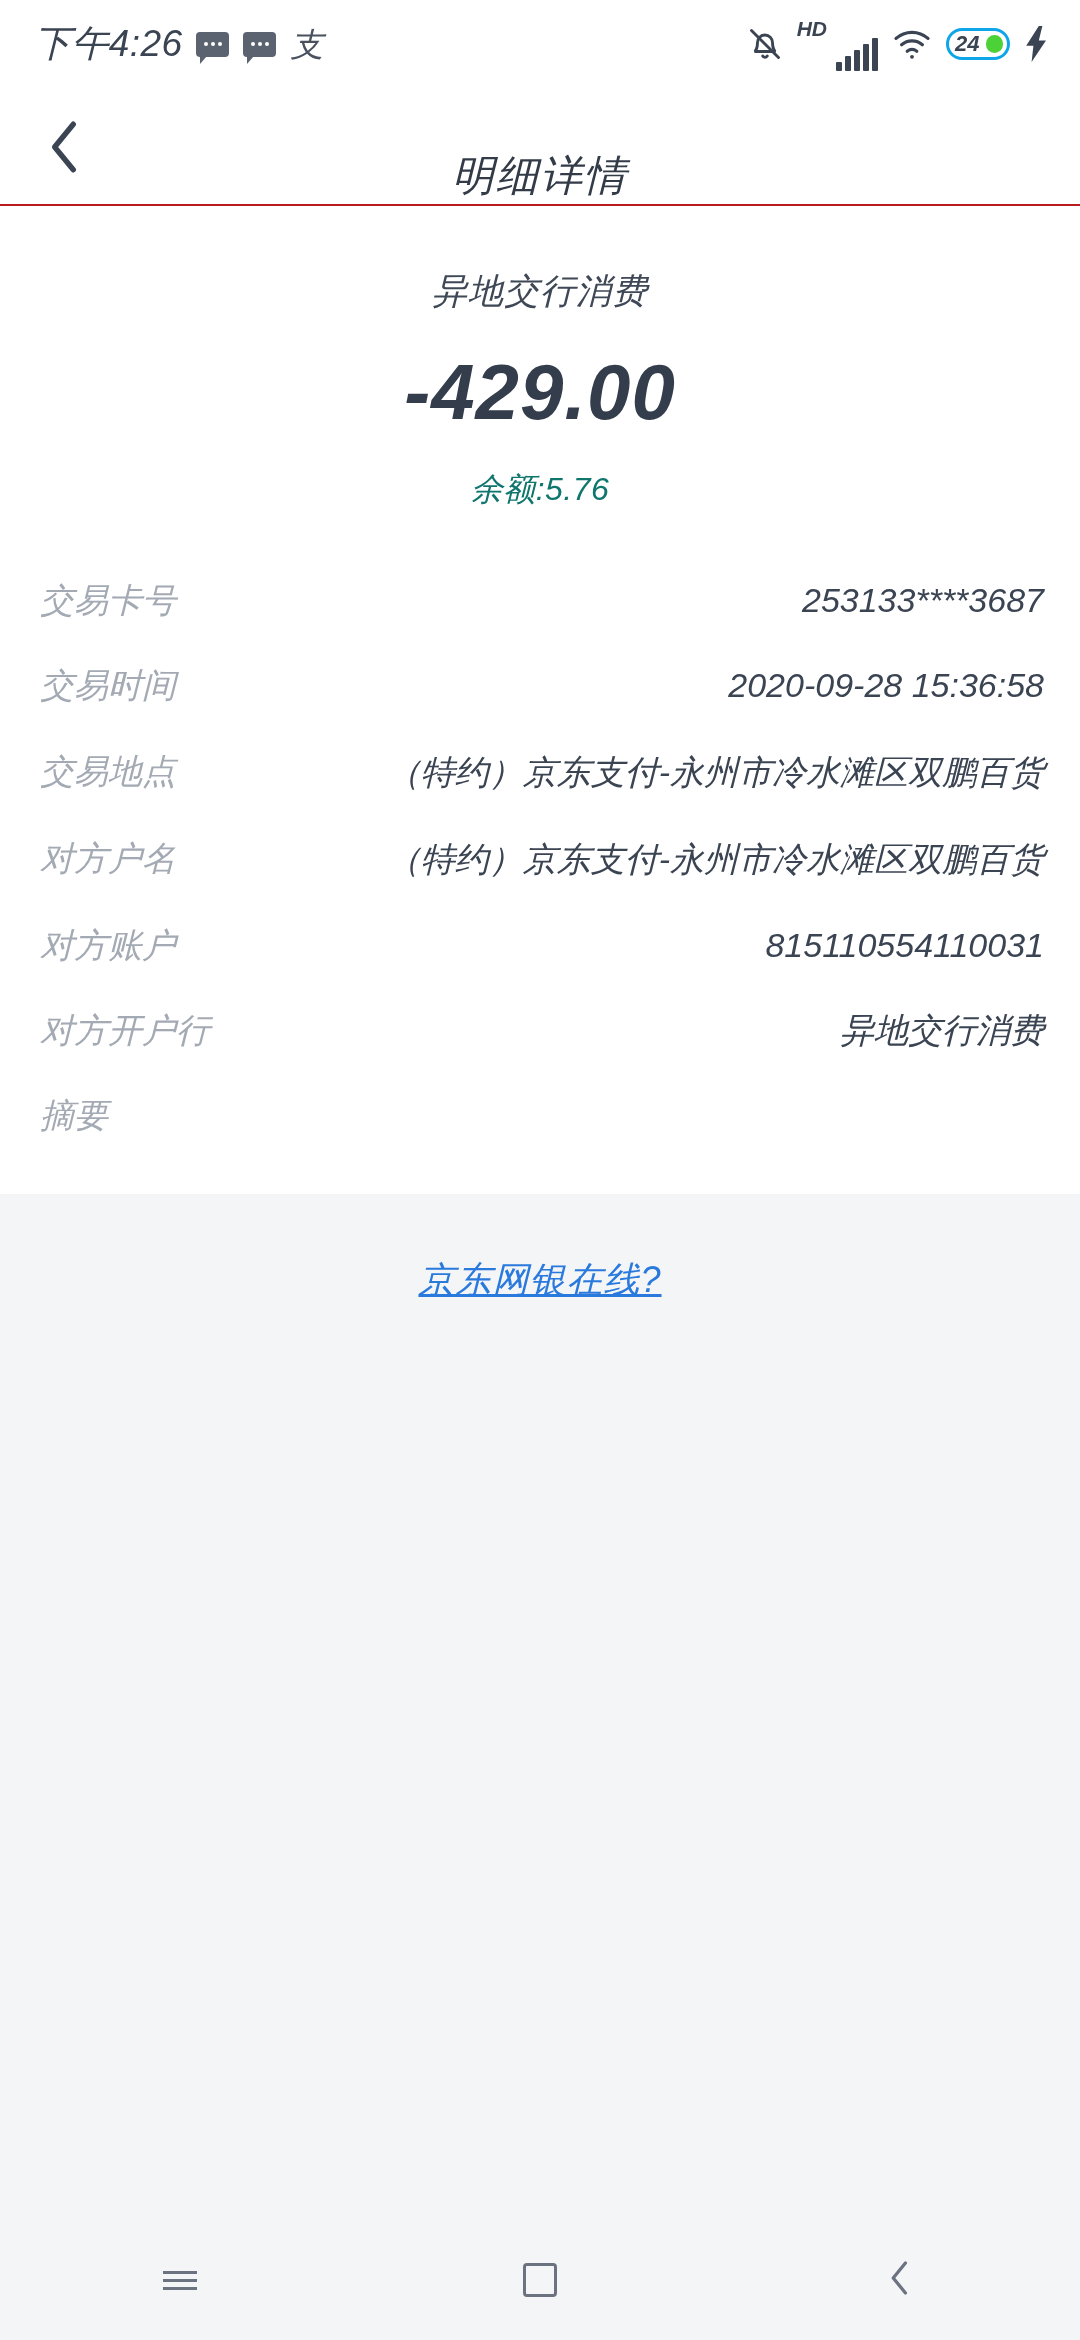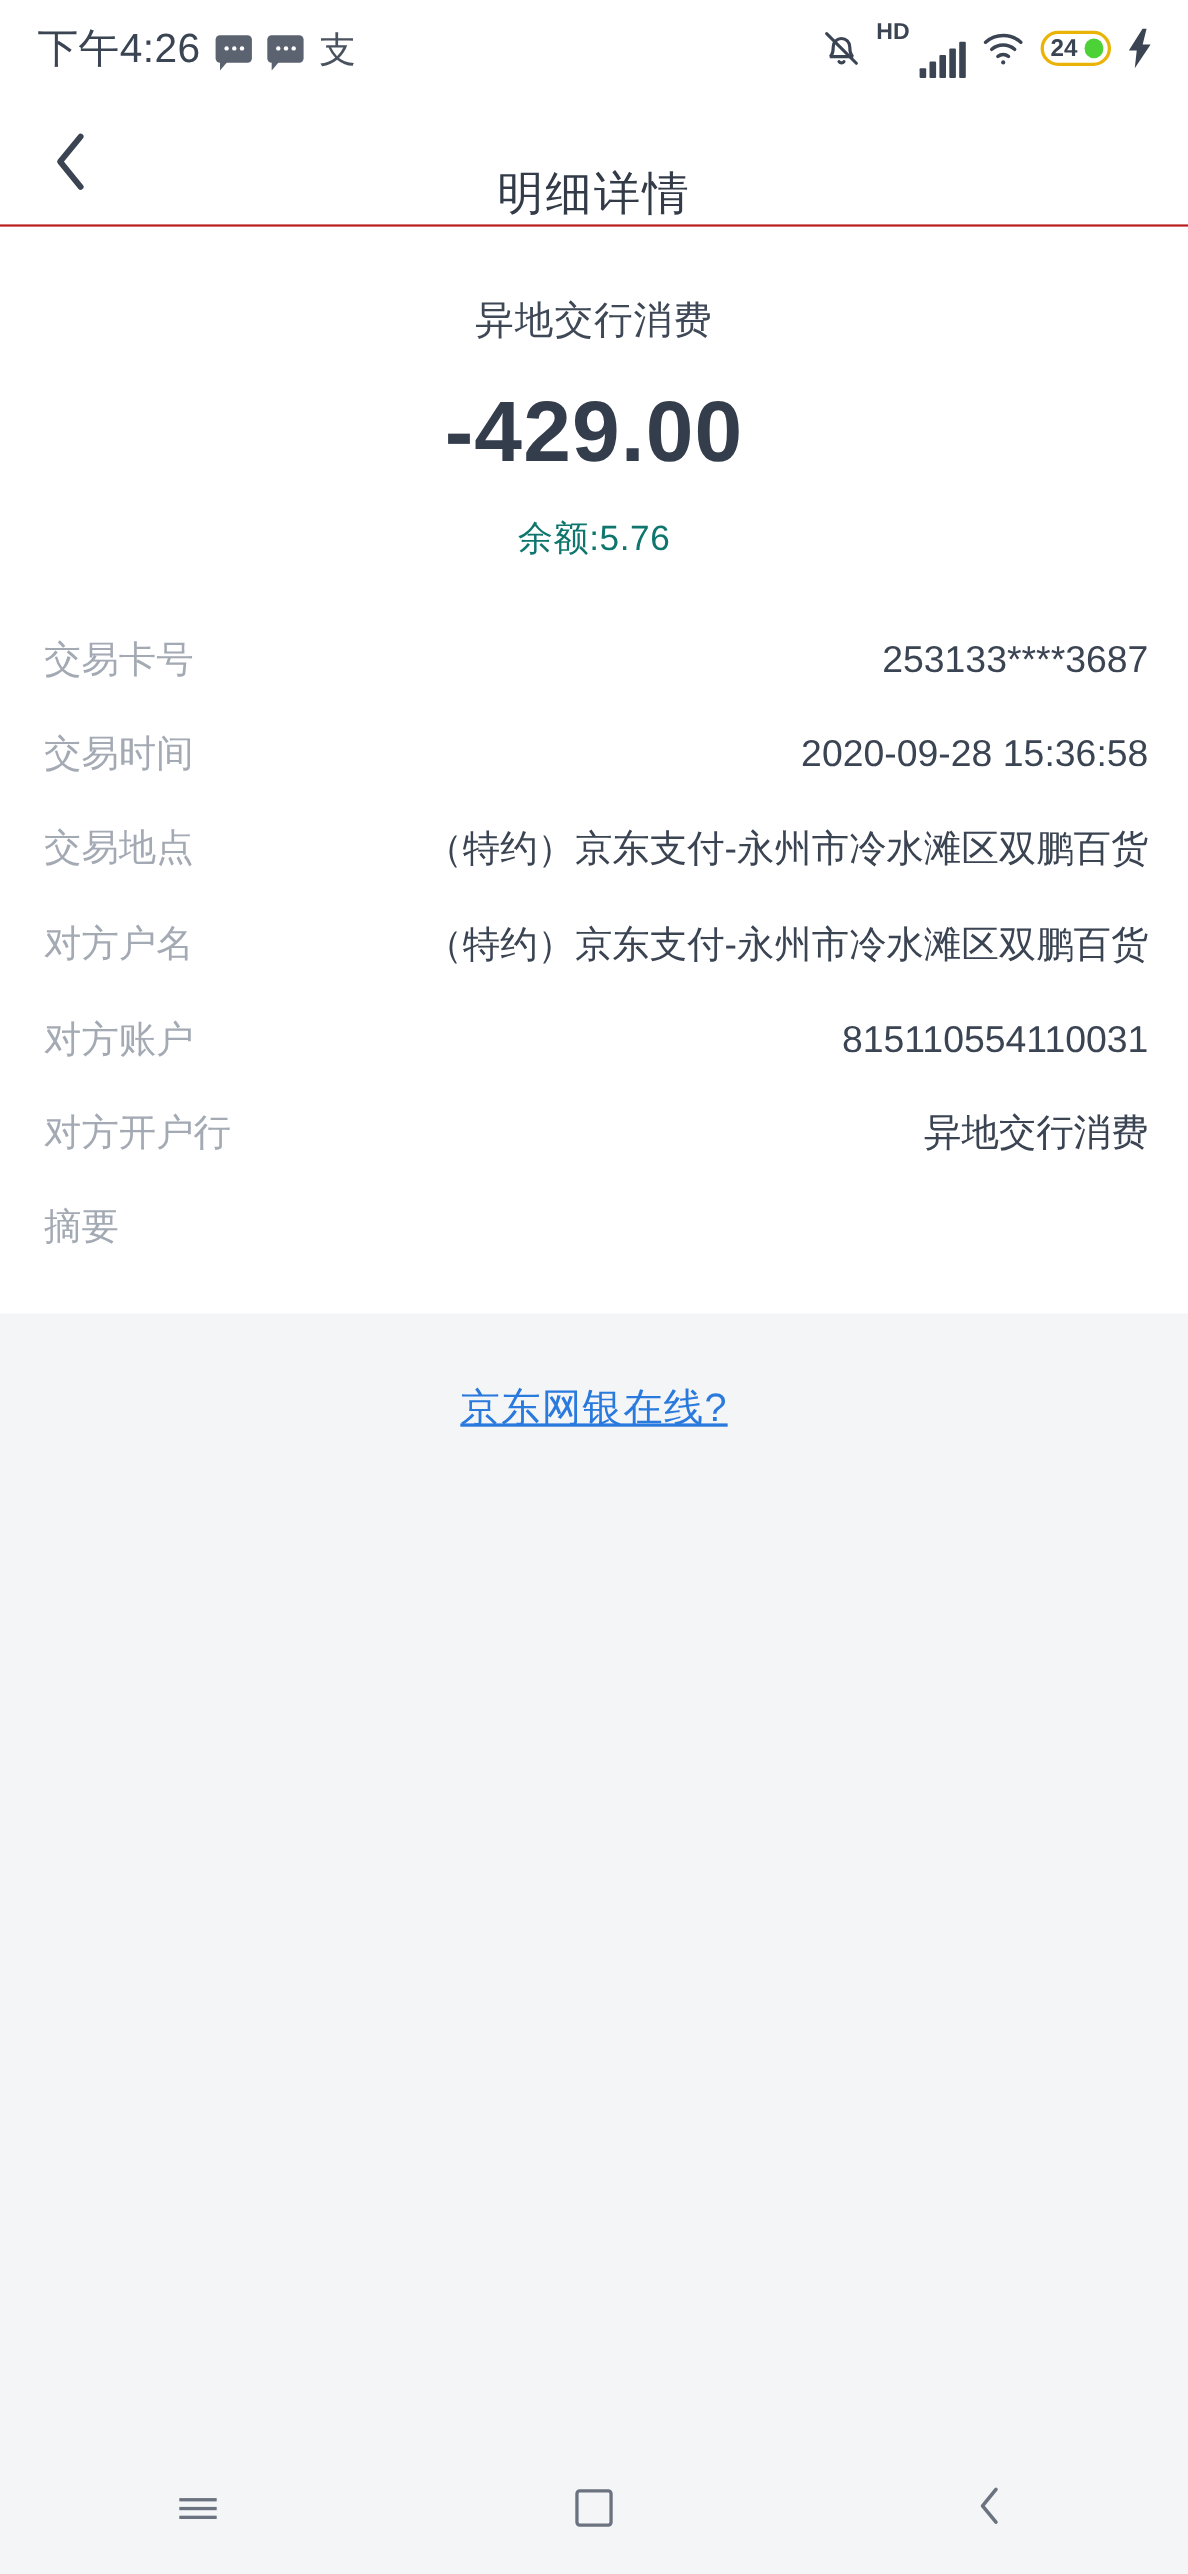--- a/index.html
+++ b/index.html
@@ -3,21 +3,21 @@
 <meta charset="utf-8">
 <style>
   * { margin:0; padding:0; box-sizing:border-box; }
   html,body { width:1080px; height:2340px; }
   body {
     font-family:"Liberation Sans","DejaVu Sans",sans-serif;
     background:#ffffff;
     color:#3b4452;
     overflow:hidden;
   }
-  .phone { position:relative; width:1080px; height:2340px; background:#ffffff; display:flex; flex-direction:column; }
+  .phone { position:relative; width:1080px; height:2340px; background:#ffffff; display:flex; flex-direction:column;font-style:italic; }
 
   
   .statusbar {
     height:88px; flex:0 0 88px;
     display:flex; align-items:center; justify-content:space-between;
     padding:0 30px 0 34px;
     background:#ffffff;
   }
   .sb-left { display:flex; align-items:center; gap:14px; }
   .sb-time { font-size:37px; color:#3b4452; letter-spacing:0.4px; }
@@ -35,21 +35,21 @@
 
   .mute-ico svg, .wifi-ico svg, .bolt-ico svg { display:block; }
   .sig-wrap { display:flex; align-items:flex-end; gap:9px; }
   .hd-txt { font-size:21px; font-weight:bold; color:#3b4452; line-height:1; margin-bottom:32px; }
   .bars { display:flex; align-items:flex-end; gap:3px; }
   .bars span { width:6px; background:#3b4452; border-radius:1px; }
   .bars span:nth-child(1){height:9px;} .bars span:nth-child(2){height:15px;}
   .bars span:nth-child(3){height:21px;} .bars span:nth-child(4){height:27px;}
   .bars span:nth-child(5){height:33px;}
   .batt {
-    width:64px; height:32px; border:3px solid #eab308; border-radius:17px;
+    width:64px; height:32px; border:3px solid #0ea5e9; border-radius:17px;
     display:flex; align-items:center; position:relative; padding:0 4px;
   }
   .batt-num { font-size:22px; color:#3b4452; font-weight:bold; margin-left:2px; }
   .batt-fill { position:absolute; right:4px; top:4px; bottom:4px; width:17px; background:#4cd137; border-radius:10px; }
 
   
   .appbar {
     height:118px; flex:0 0 118px; position:relative;
     display:flex; align-items:flex-end; background:#fff;
     border-bottom:2px solid #b91c1c;

